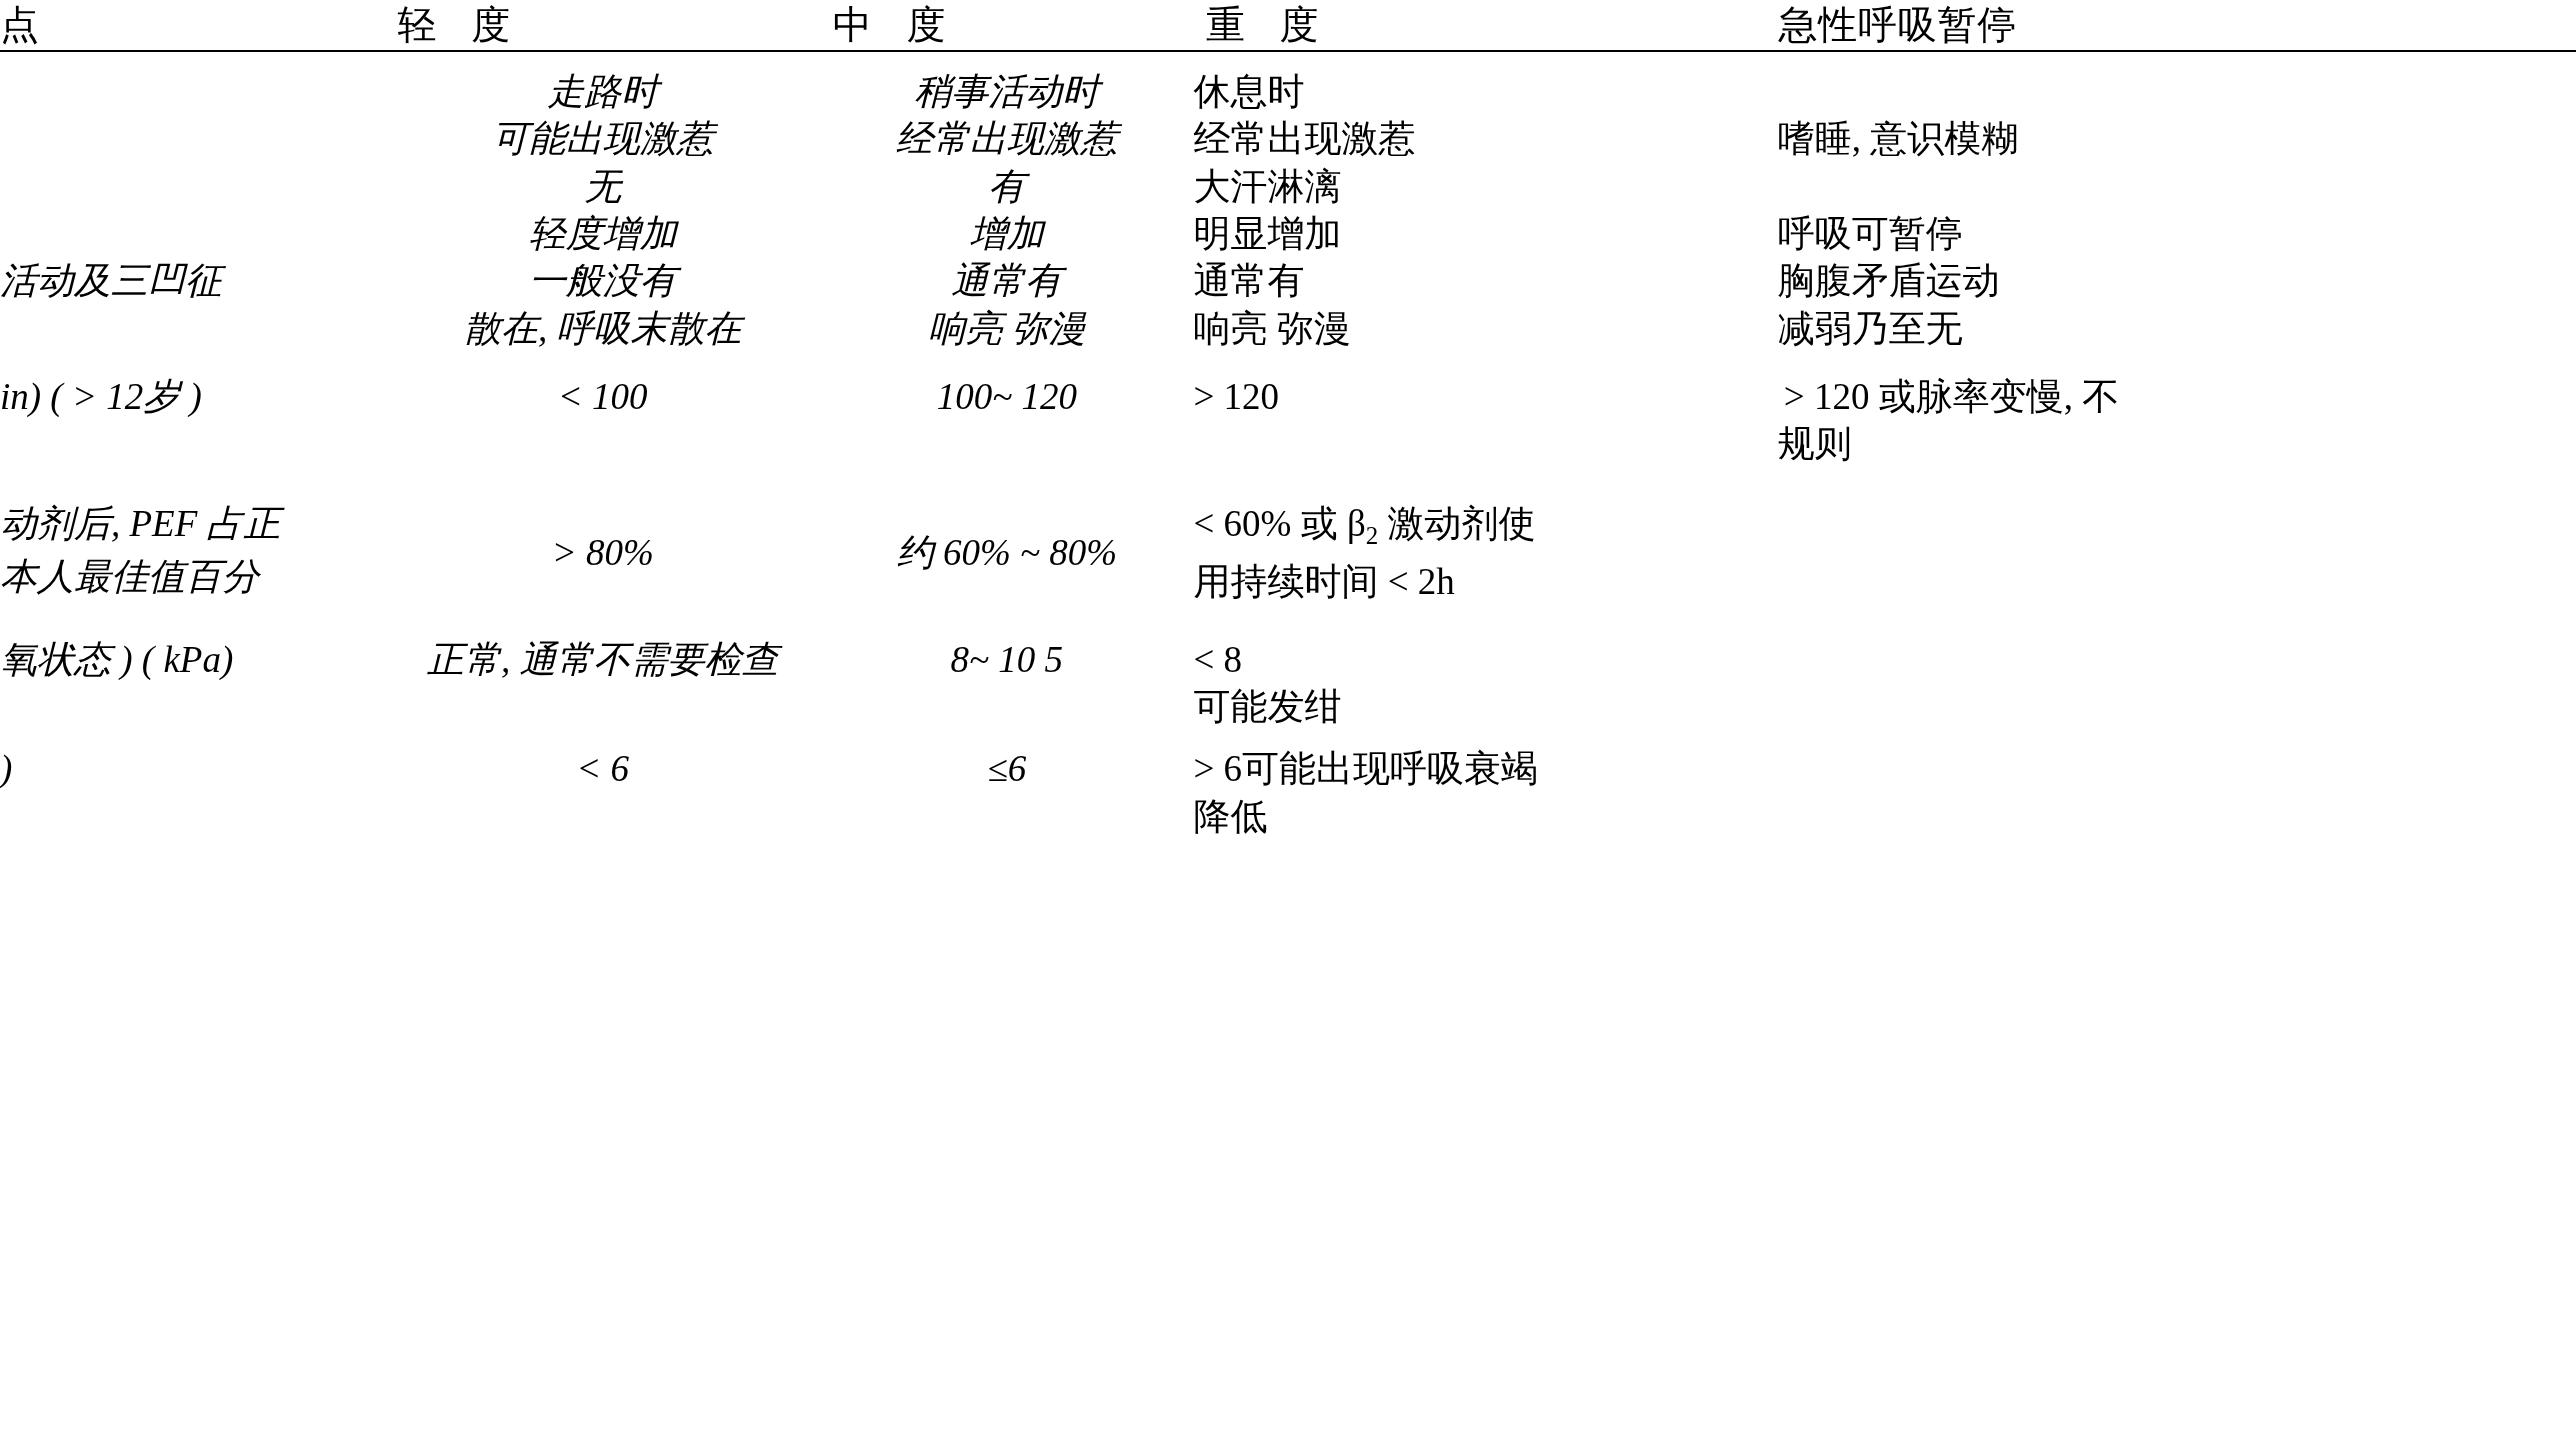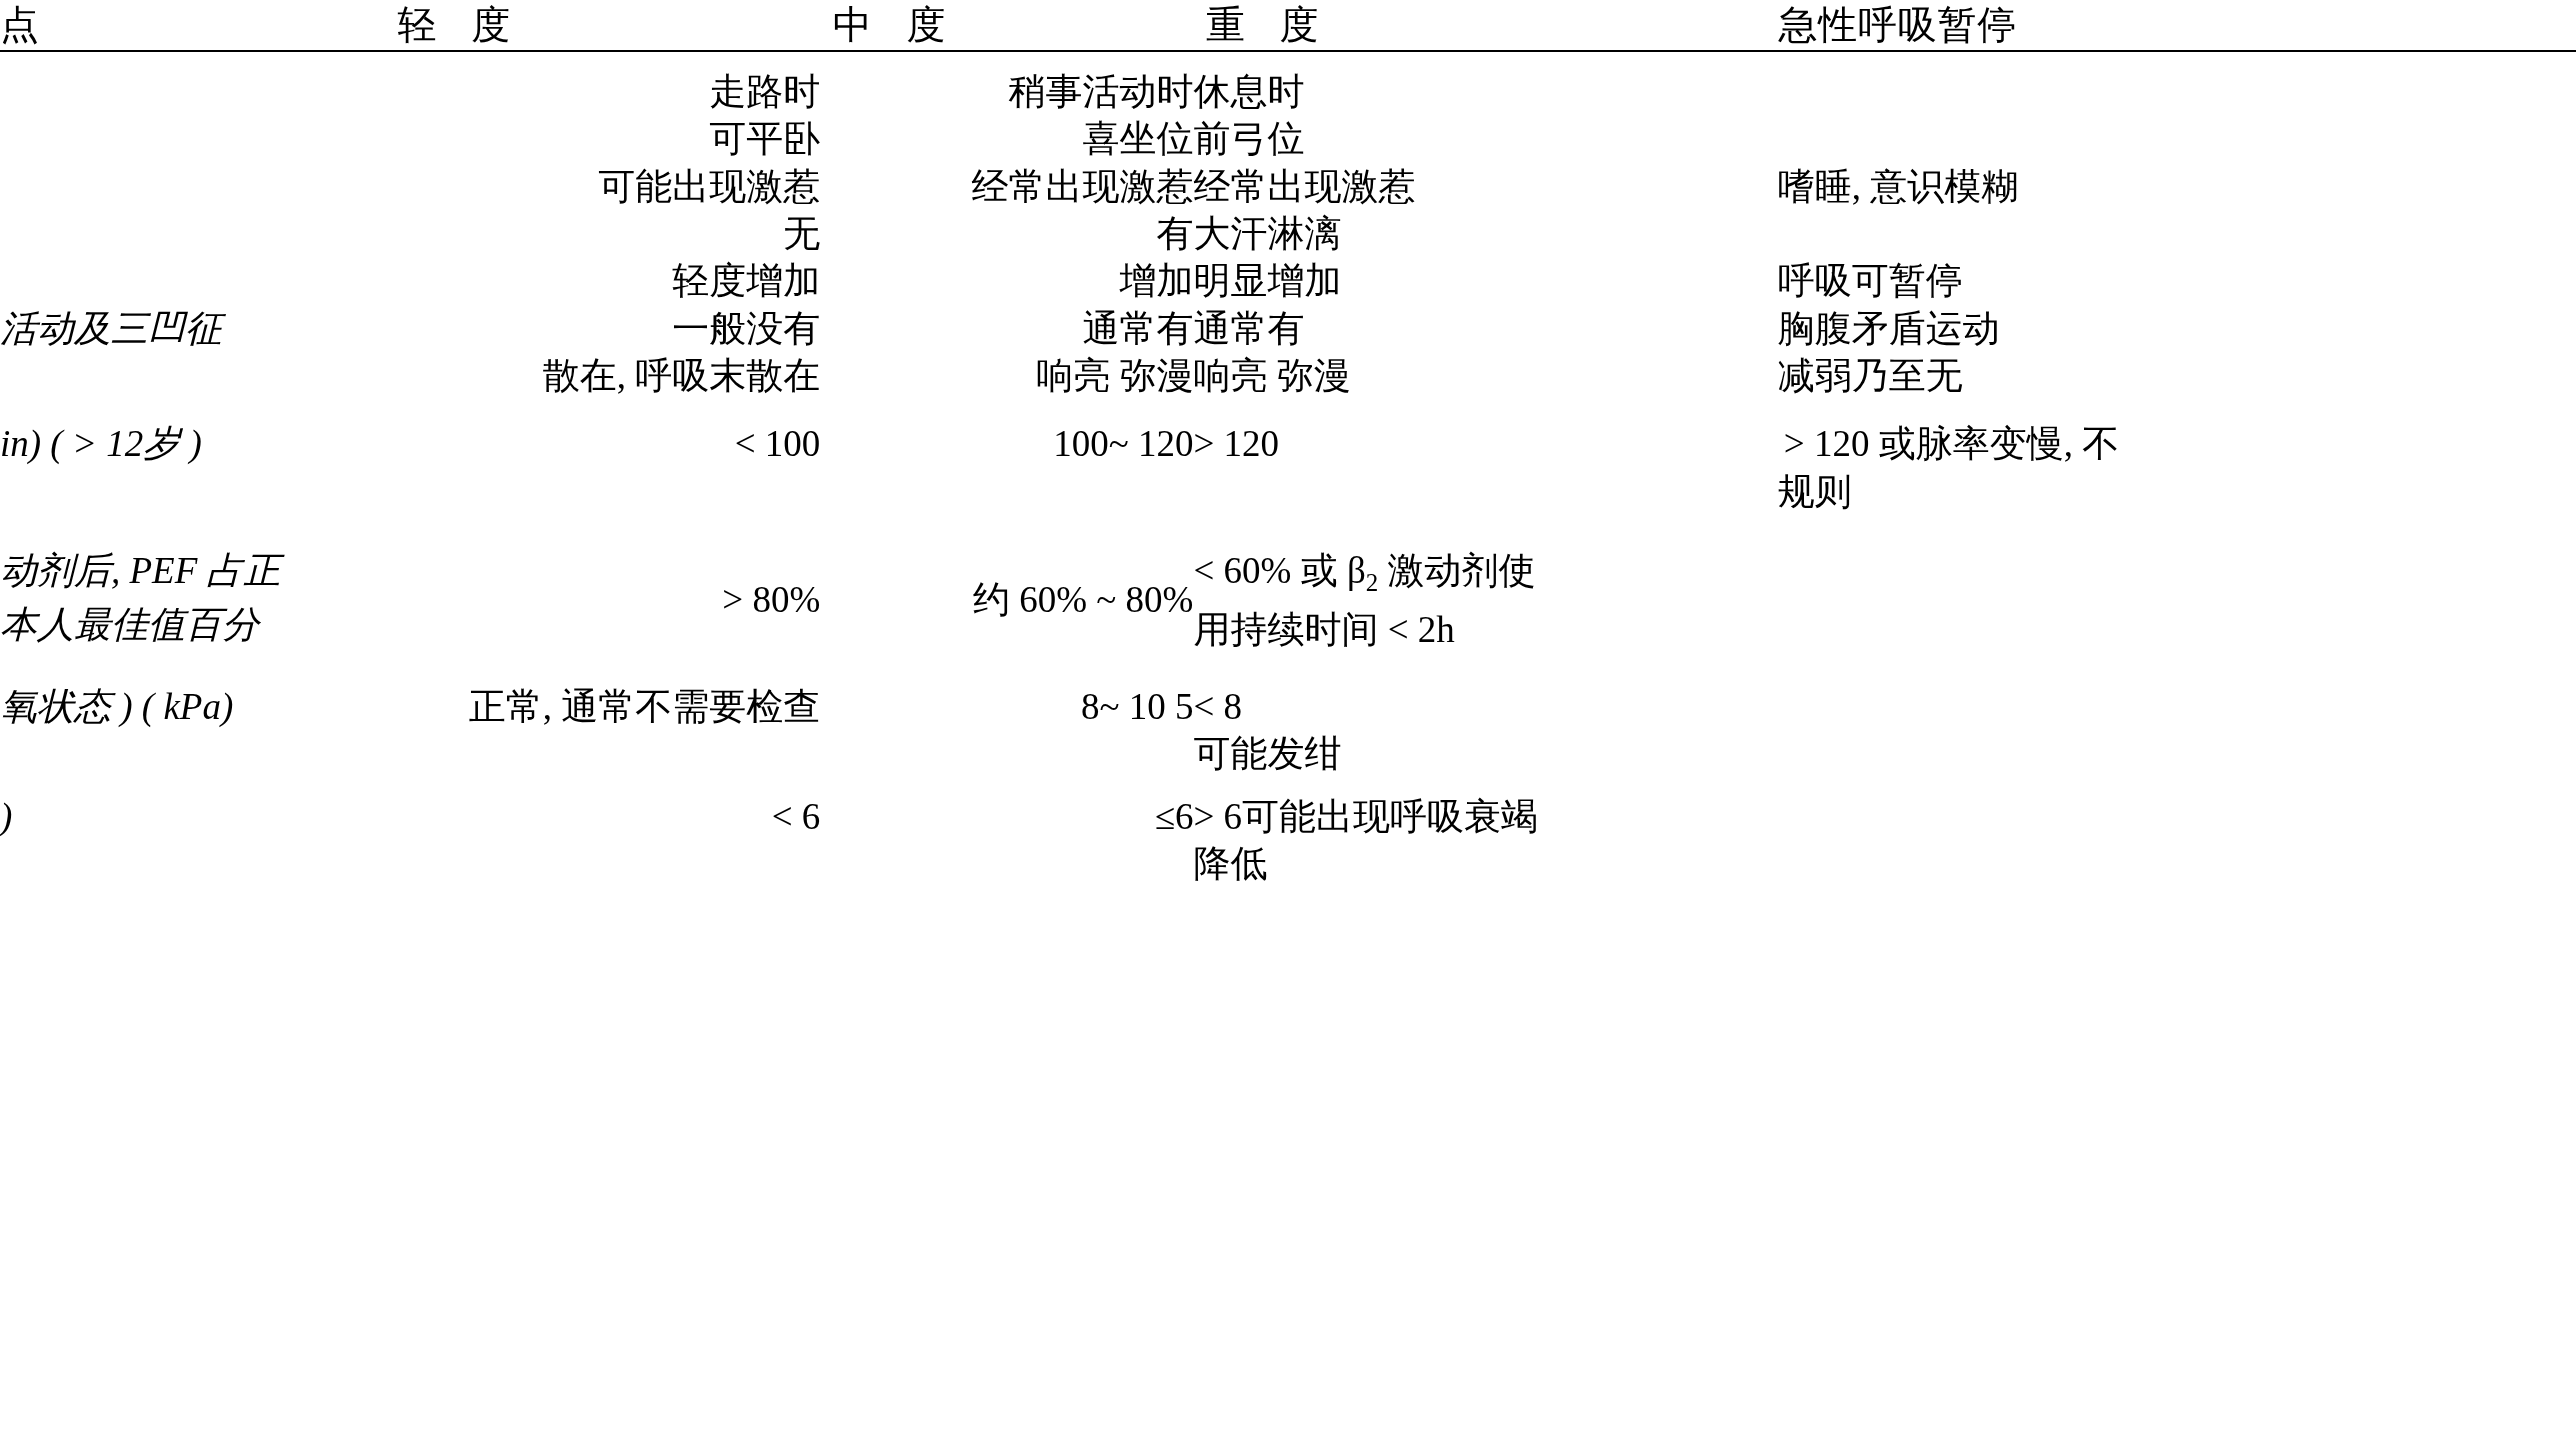--- a/index.html
+++ b/index.html
@@ -56,21 +56,21 @@
   .hdr-cell.tight {
     letter-spacing: 0.02em;
     text-indent: 0.02em;
   }
   .hdr-left {
     text-align: left;
     padding-left: 0;
     letter-spacing: 0.3em;
   }
   .c-left { text-align: left; }
-  .c-center { text-align: right; }
+  .c-center { text-align: center; font-style: italic; }
   .lbl {
     text-align: left;
     white-space: nowrap;
     font-size: 37px;
     font-style: italic;
   }
   .blk {
     display: block;
     white-space: nowrap;
   }
@@ -108,27 +108,20 @@
       </tr>
 
       <tr>
         <td class="lbl"></td>
         <td class="c-center">走路时</td>
         <td class="c-center">稍事活动时</td>
         <td class="c-left">休息时</td>
         <td class="c-left"></td>
       </tr>
 
-      <tr>
-        <td class="lbl"></td>
-        <td class="c-center">可平卧</td>
-        <td class="c-center">喜坐位</td>
-        <td class="c-left">前弓位</td>
-        <td class="c-left"></td>
-      </tr>
 
 
       <tr>
         <td class="lbl"></td>
         <td class="c-center">可能出现激惹</td>
         <td class="c-center">经常出现激惹</td>
         <td class="c-left">经常出现激惹</td>
         <td class="c-left">嗜睡, 意识模糊</td>
       </tr>
 

